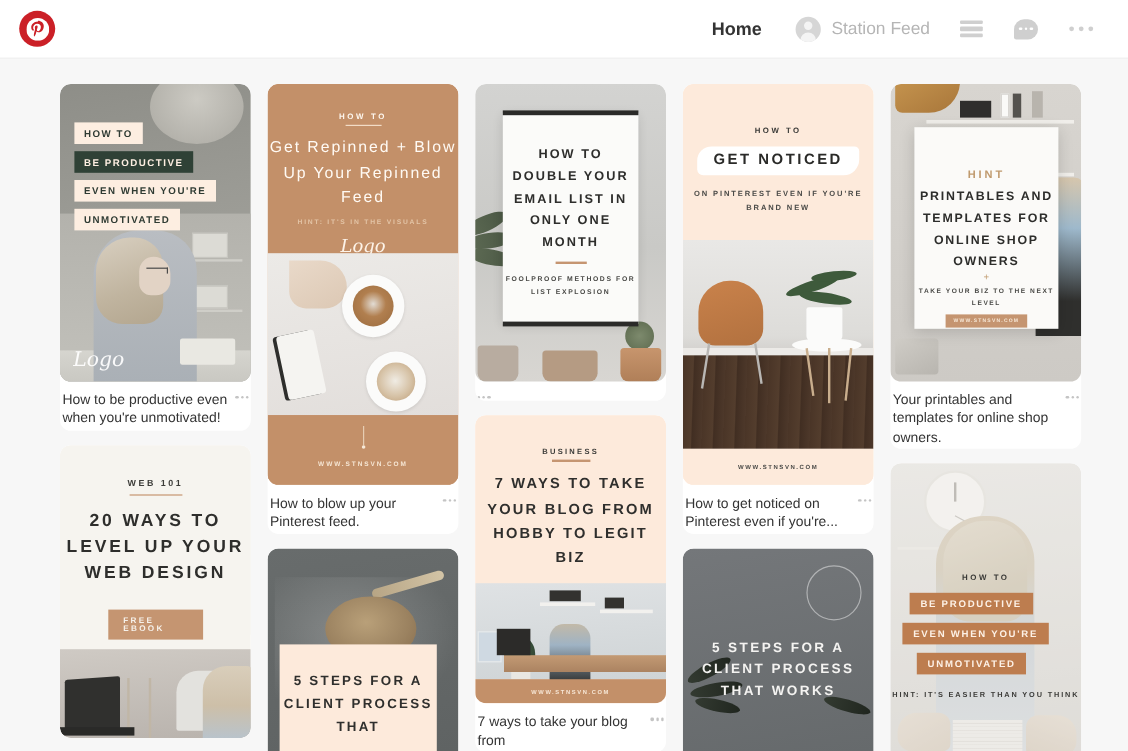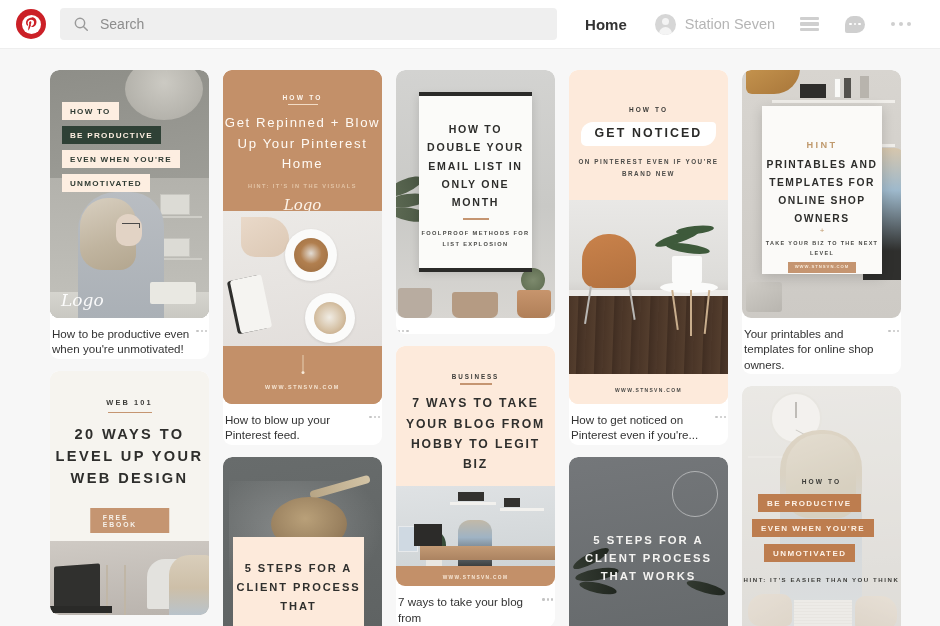--- a/index.html
+++ b/index.html
@@ -515,35 +515,28 @@
 
 <div class="header">
 
   <div class="logo">
     <svg width="19" height="19" viewBox="0 0 24 24" aria-hidden="true">
       <circle cx="12" cy="12" r="12" fill="#ffffff"></circle>
       <path d="M12.3 3.6c-4.8 0-7.2 3.3-7.2 6.1 0 1.7.6 3.2 2 3.8.2.1.4 0 .5-.3l.2-.8c.05-.2.03-.3-.12-.5-.35-.4-.57-.96-.57-1.73 0-2.23 1.7-4.22 4.4-4.22 2.4 0 3.72 1.43 3.72 3.34 0 2.5-1.13 4.62-2.8 4.62-.93 0-1.62-.75-1.4-1.68.27-1.1.8-2.3.8-3.1 0-.72-.4-1.32-1.2-1.32-.95 0-1.72.97-1.72 2.26 0 .83.28 1.38.28 1.38s-.97 4.04-1.14 4.76c-.34 1.42-.05 3.17-.03 3.34.02.1.15.13.2.05.1-.12 1.32-1.6 1.74-3.08.12-.42.68-2.62.68-2.62.34.64 1.33 1.2 2.38 1.2 3.14 0 5.27-2.83 5.27-6.62 0-2.86-2.45-5.54-6.18-5.54z" fill="#cb2027"></path>
     </svg>
   </div>
 
-  <div class="search-wrap">
-    <svg class="search-icon" viewBox="0 0 24 24">
-      <circle cx="10.5" cy="10.5" r="7" fill="none" stroke="#9a9a9a" stroke-width="2.2"></circle>
-      <line x1="15.6" y1="15.6" x2="21.4" y2="21.4" stroke="#9a9a9a" stroke-width="2.2" stroke-linecap="round"></line>
-    </svg>
-    <input class="search-input" type="text" placeholder="Search" style="">
-  </div>
 
   <div class="nav-right">
 
     <div class="nav-home">Home</div>
 
     <div class="nav-user">
       <div class="avatar"></div>
-      <span class="nav-user-name">Station Seven</span>
+      <span class="nav-user-name">Station Feed</span>
     </div>
 
     <div class="nav-icon">
       <div class="hamburger">
         <span></span>
           <span></span>
           <span></span>
       </div>
     </div>
 
@@ -633,21 +626,21 @@
 
   </div>
 
   <div class="col">
 
     <div class="pin">
       <div class="pin-img p3">
         <div class="top"></div>
         <div class="eyebrow">HOW TO</div>
         <div class="rule"></div>
-        <div class="headline">Get Repinned + Blow Up Your Pinterest Home</div>
+        <div class="headline">Get Repinned + Blow Up Your Repinned Feed</div>
         <div class="hint">HINT: IT'S IN THE VISUALS</div>
         <div class="logo-s">Logo</div>
         <div class="photo">
           <div class="hand"></div>
           <div class="book"></div>
           <div class="cup1"></div>
               <div class="cup1i"></div>
           <div class="cup2"></div>
               <div class="cup2i"></div>
         </div>

